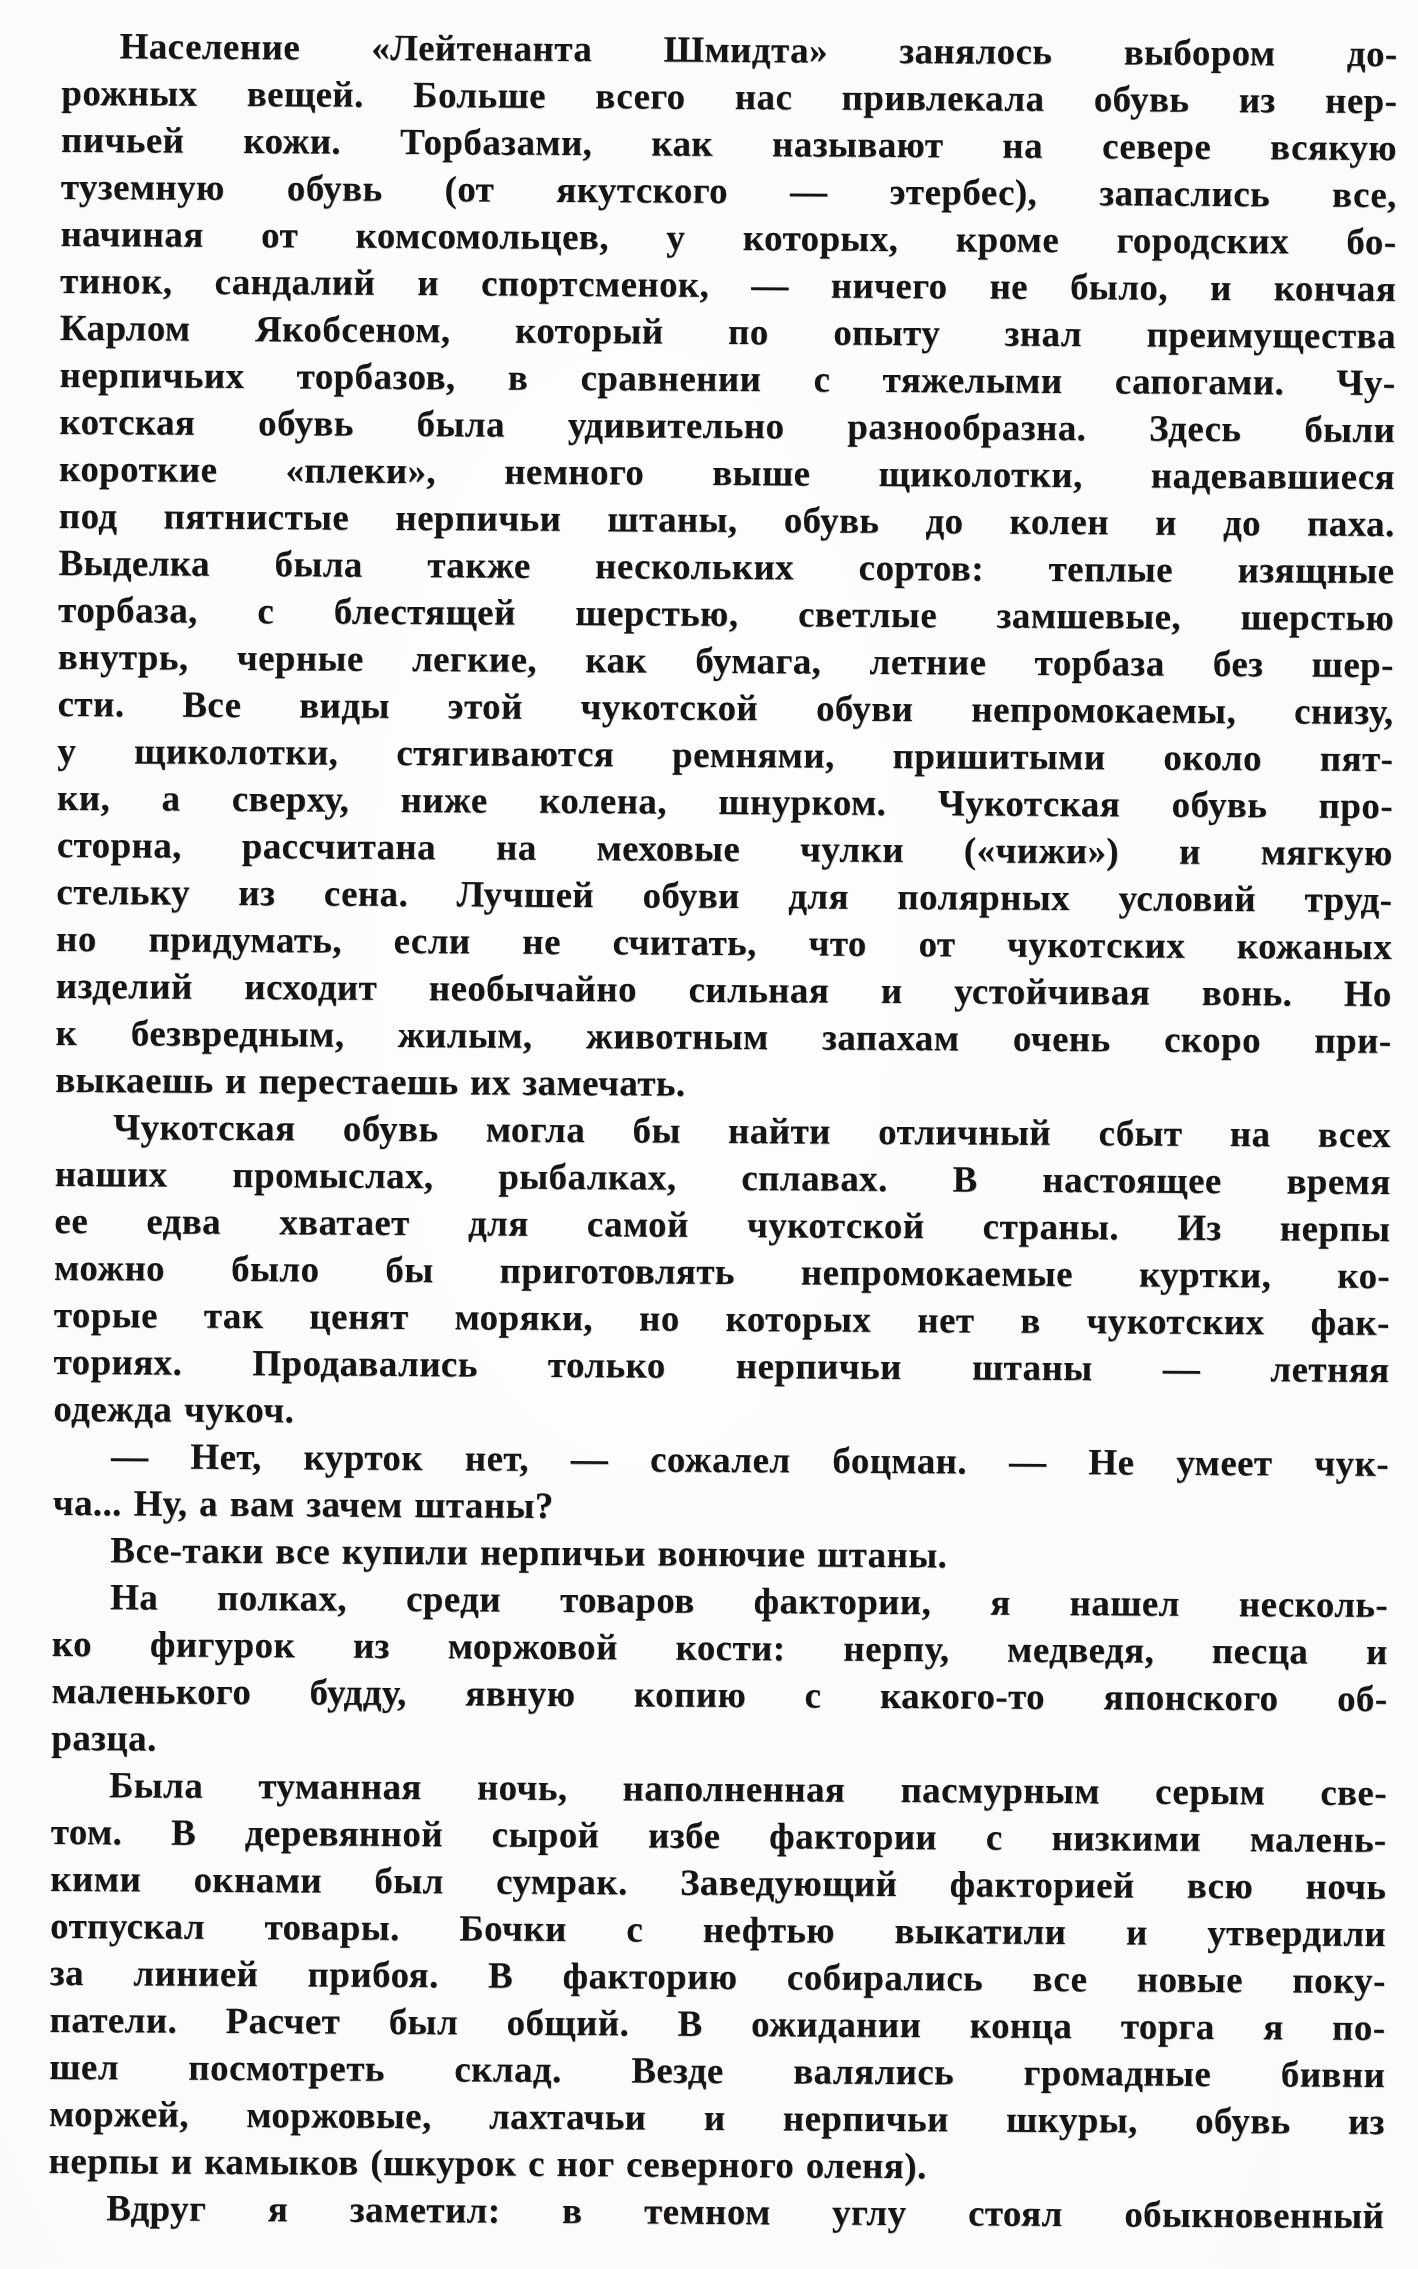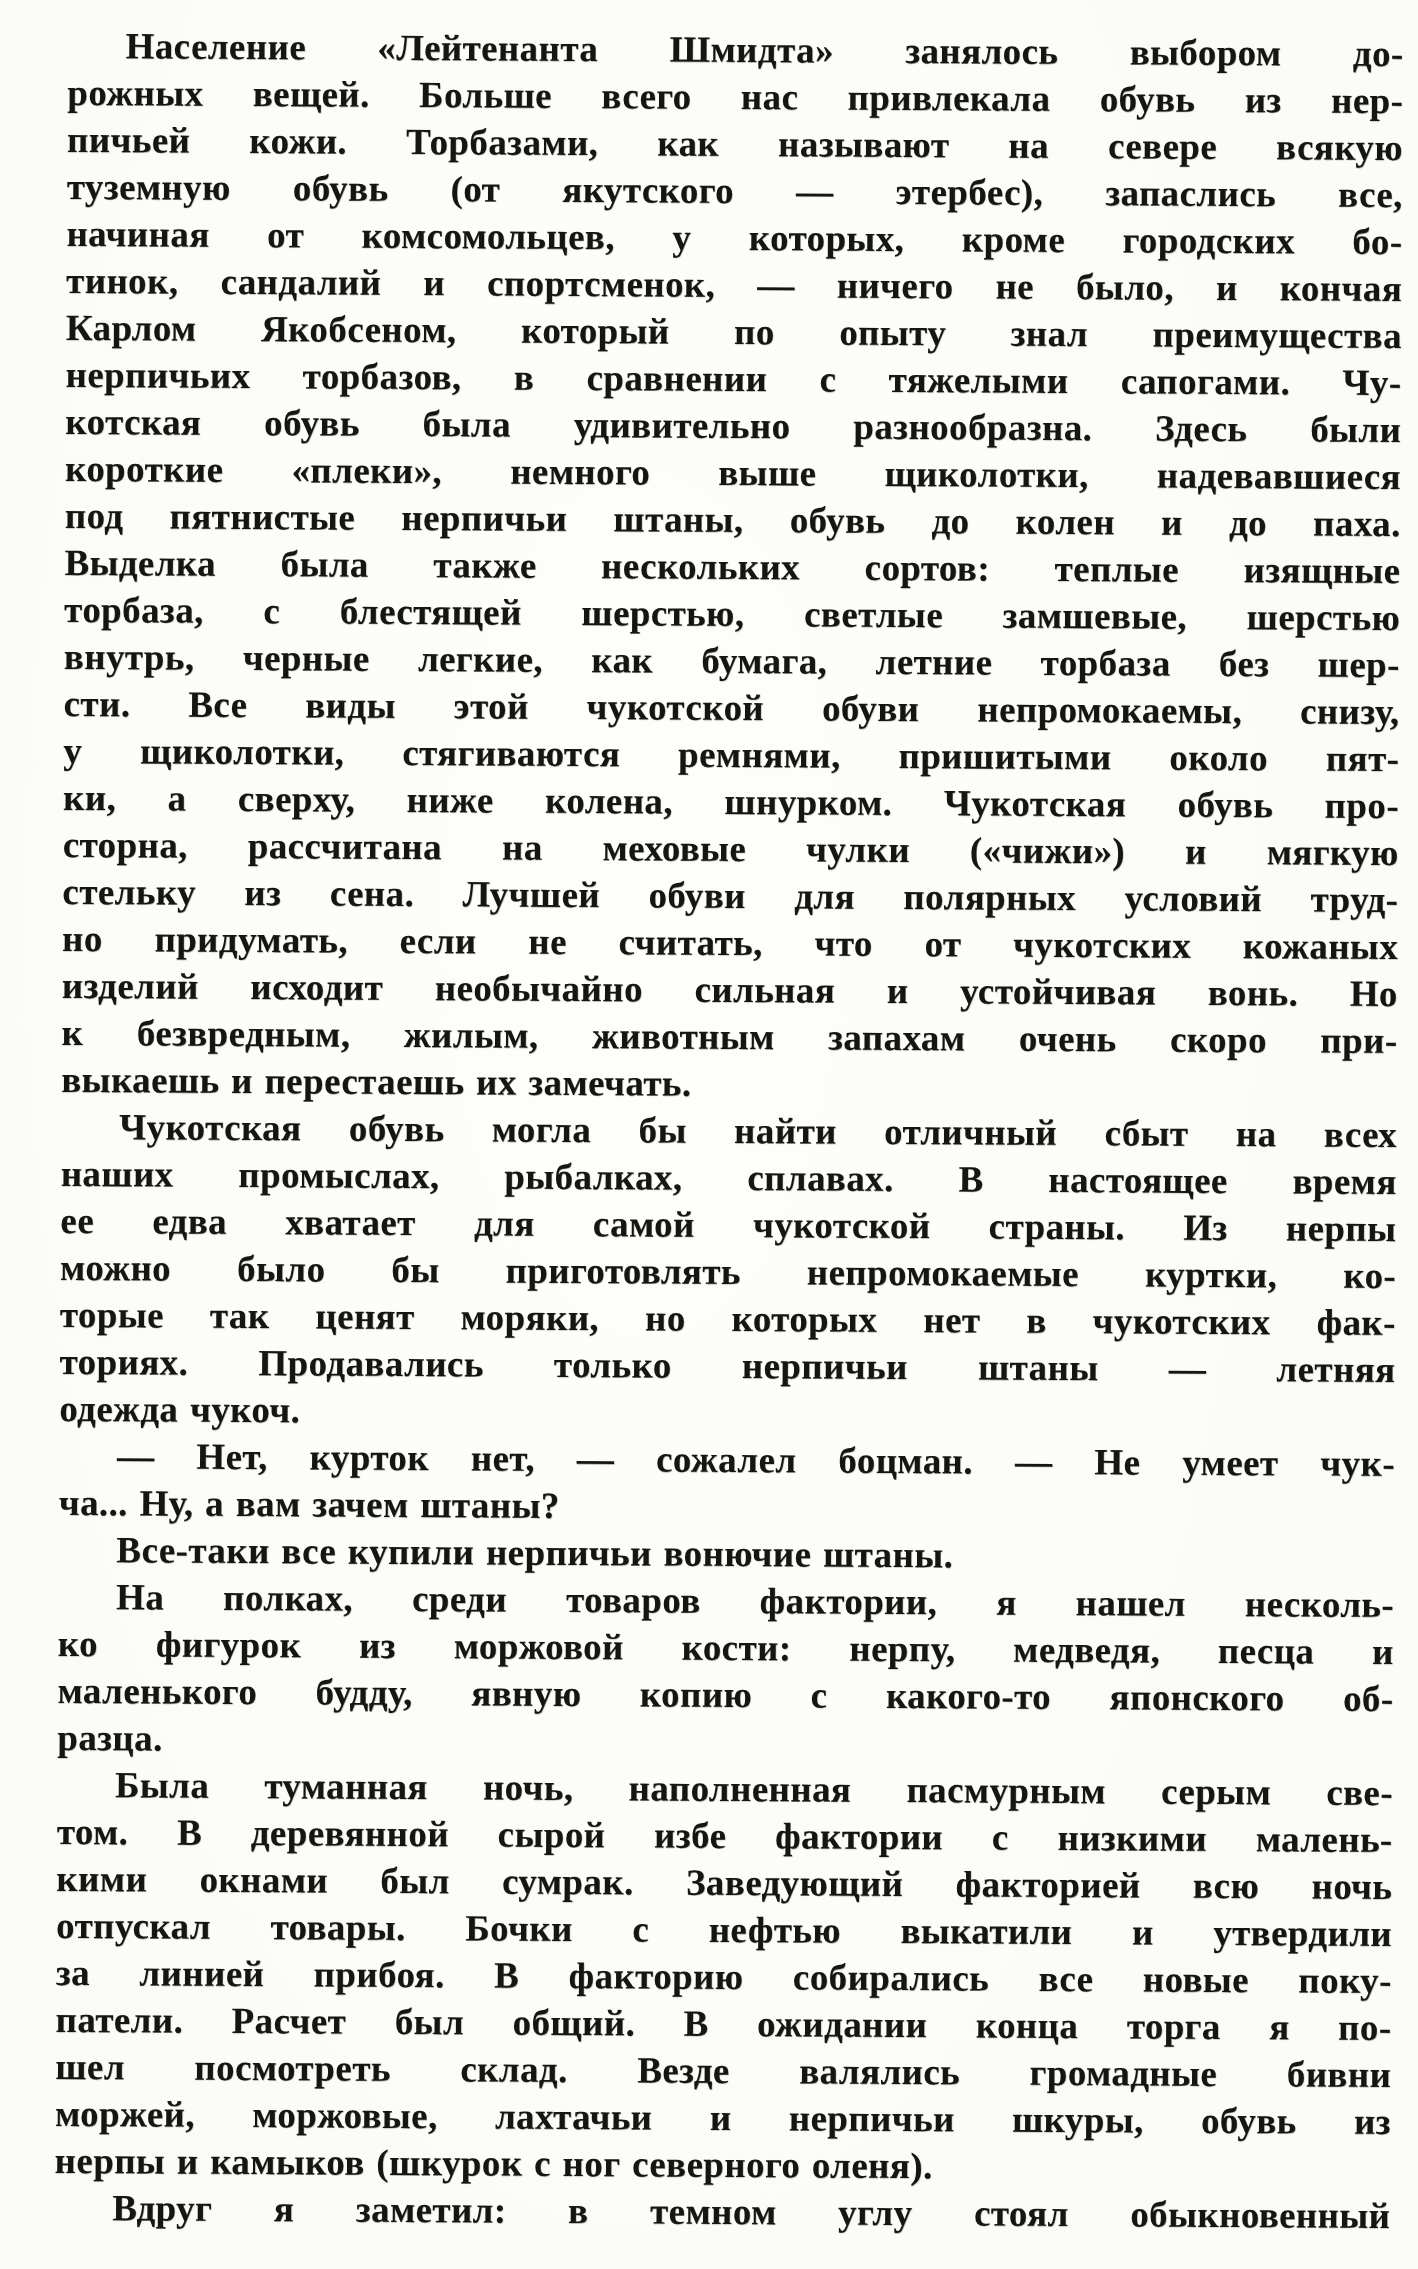--- a/index.html
+++ b/index.html
@@ -5,21 +5,21 @@
   html, body {
     margin: 0;
     padding: 0;
     width: 1418px;
     height: 2269px;
     background: #fbfbf9;
     overflow: hidden;
   }
   .scan-page {
     position: absolute;
-    left: 6px; top: 0;
+    left: 0; top: 0;
     width: 1274px;
     height: 2269px;
     background:
       radial-gradient(ellipse at 50% 40%, rgba(255,255,255,0.6), rgba(244,244,241,0.25)),
       #fcfcfa;
   }
   .page-text {
     position: absolute;
     left: 55px;
     top: 26px;

